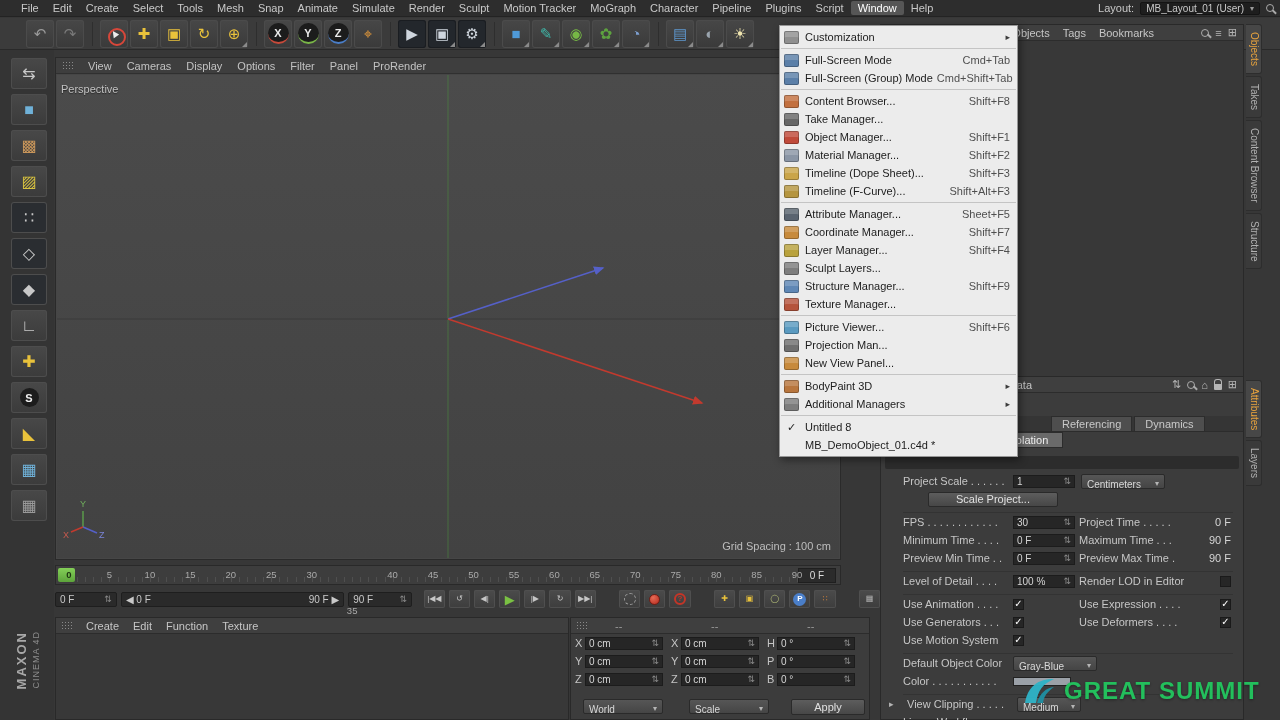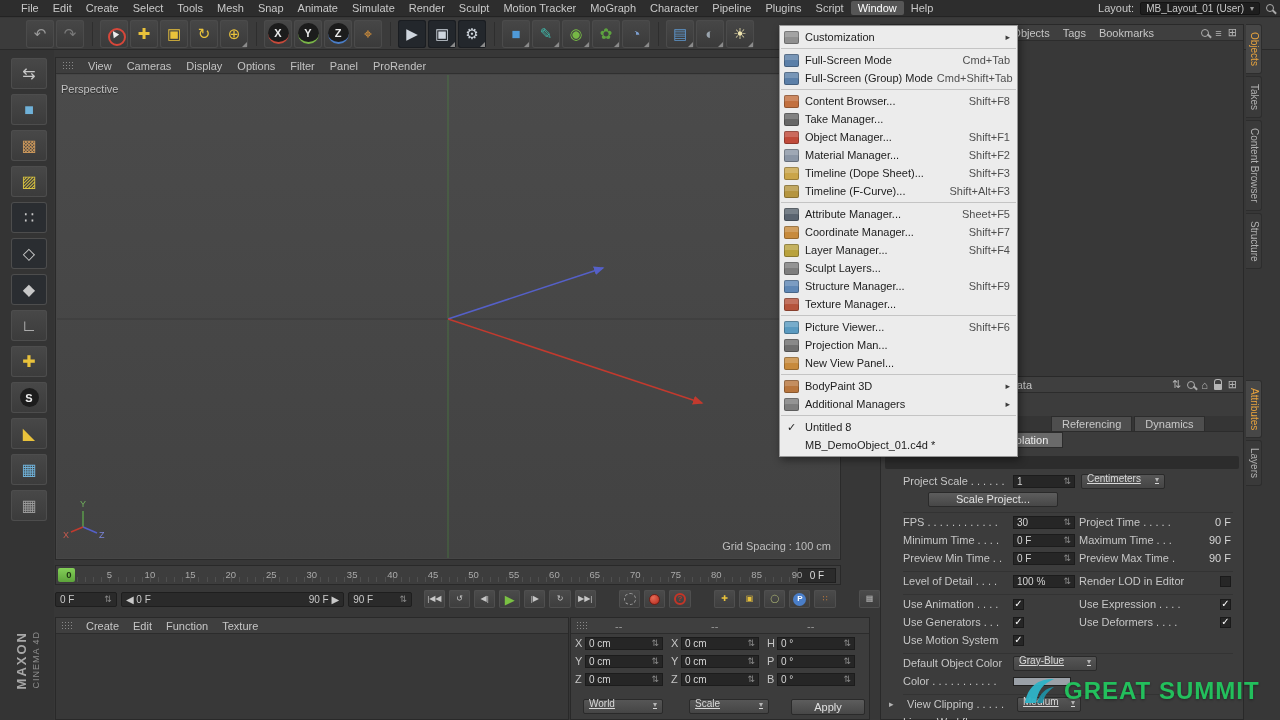--- a/index.html
+++ b/index.html
@@ -75,21 +75,21 @@
   .panel-hdr{height:16px;background:#3f3f3f;border-bottom:1px solid #2c2c2c;display:flex;align-items:center;gap:14px;padding-left:5px;color:#c6c6c6;}
   #materials{position:absolute;left:55px;top:617px;width:514px;height:103px;background:#383838;border:1px solid #292929;}
   #coords{position:absolute;left:570px;top:617px;width:300px;height:103px;background:#3c3c3c;border:1px solid #292929;}
   #coords .panel-hdr{position:relative;gap:0;}
   .chdr{position:absolute;color:#9a9a9a;}
   .crow{display:flex;align-items:center;height:18px;padding-left:4px;}
   .ccell{display:flex;align-items:center;width:96px;flex:0 0 auto;}
   .ccell .ax{width:10px;color:#c5c5c5;}
   .cfld{width:78px;height:13px;background:#262626;border:1px solid #1c1c1c;display:flex;align-items:center;justify-content:space-between;padding:0 3px;color:#d5d5d5;font-size:10px;}
   #coords-bottom{position:absolute;left:0;right:0;bottom:3px;height:17px;}
-  .selbox{height:15px;background:linear-gradient(#565656,#454545);border:1px solid #2a2a2a;border-radius:2px;display:flex;align-items:flex-end;justify-content:space-between;padding:4px 5px;color:#d8d8d8;font-size:10px;text-decoration:underline;}
+  .selbox{height:15px;background:linear-gradient(#565656,#454545);border:1px solid #2a2a2a;border-radius:2px;display:flex;align-items:flex-start;justify-content:space-between;padding:4px 5px;color:#d8d8d8;font-size:10px;}
   .selbox .arr{color:#b5b5b5;font-size:8px;margin-left:5px;}
   #apply-btn{position:absolute;right:4px;top:0;width:74px;height:16px;background:linear-gradient(#5d5d5d,#474747);border:1px solid #2a2a2a;border-radius:2px;color:#e0e0e0;display:flex;align-items:center;justify-content:center;}
 
   
   #objects-panel{position:absolute;left:880px;top:24px;width:364px;height:353px;background:#383838;border:1px solid #292929;}
   #objects-panel .panel-hdr{gap:13px;padding-left:8px;}
   .hdr-icons{margin-left:auto;display:flex;align-items:center;gap:6px;padding-right:6px;color:#b5b5b5;}
   #attributes-panel{position:absolute;left:880px;top:376px;width:364px;height:344px;background:#3c3c3c;border:1px solid #292929;}
   #attributes-panel .panel-hdr{gap:12px;padding-left:8px;}
   #attr-tabs{position:absolute;left:0;top:39px;right:0;height:16px;display:flex;background:#353535;border-bottom:1px solid #2c2c2c;}
@@ -335,21 +335,21 @@
 <div id="timeline">
   <div id="tl-green"></div>
   <div id="tl-current">0 F</div>
 <div class="tl-num zero" style="left: 13px;">0</div>
     <div class="tl-num" style="left: 53.45px;">5</div>
     <div class="tl-num" style="left: 93.9px;">10</div>
     <div class="tl-num" style="left: 134.35px;">15</div>
     <div class="tl-num" style="left: 174.8px;">20</div>
     <div class="tl-num" style="left: 215.25px;">25</div>
     <div class="tl-num" style="left: 255.7px;">30</div>
-    <div class="tl-num" style="left: 296.15px;">35</div>
+    <div class="tl-num" style="left: 296.15px; margin-top: 36px;">35</div>
     <div class="tl-num" style="left: 336.6px;">40</div>
     <div class="tl-num" style="left: 377.05px;">45</div>
     <div class="tl-num" style="left: 417.5px;">50</div>
     <div class="tl-num" style="left: 457.95px;">55</div>
     <div class="tl-num" style="left: 498.4px;">60</div>
     <div class="tl-num" style="left: 538.85px;">65</div>
     <div class="tl-num" style="left: 579.3px;">70</div>
     <div class="tl-num" style="left: 619.75px;">75</div>
     <div class="tl-num" style="left: 660.2px;">80</div>
     <div class="tl-num" style="left: 700.65px;">85</div>

